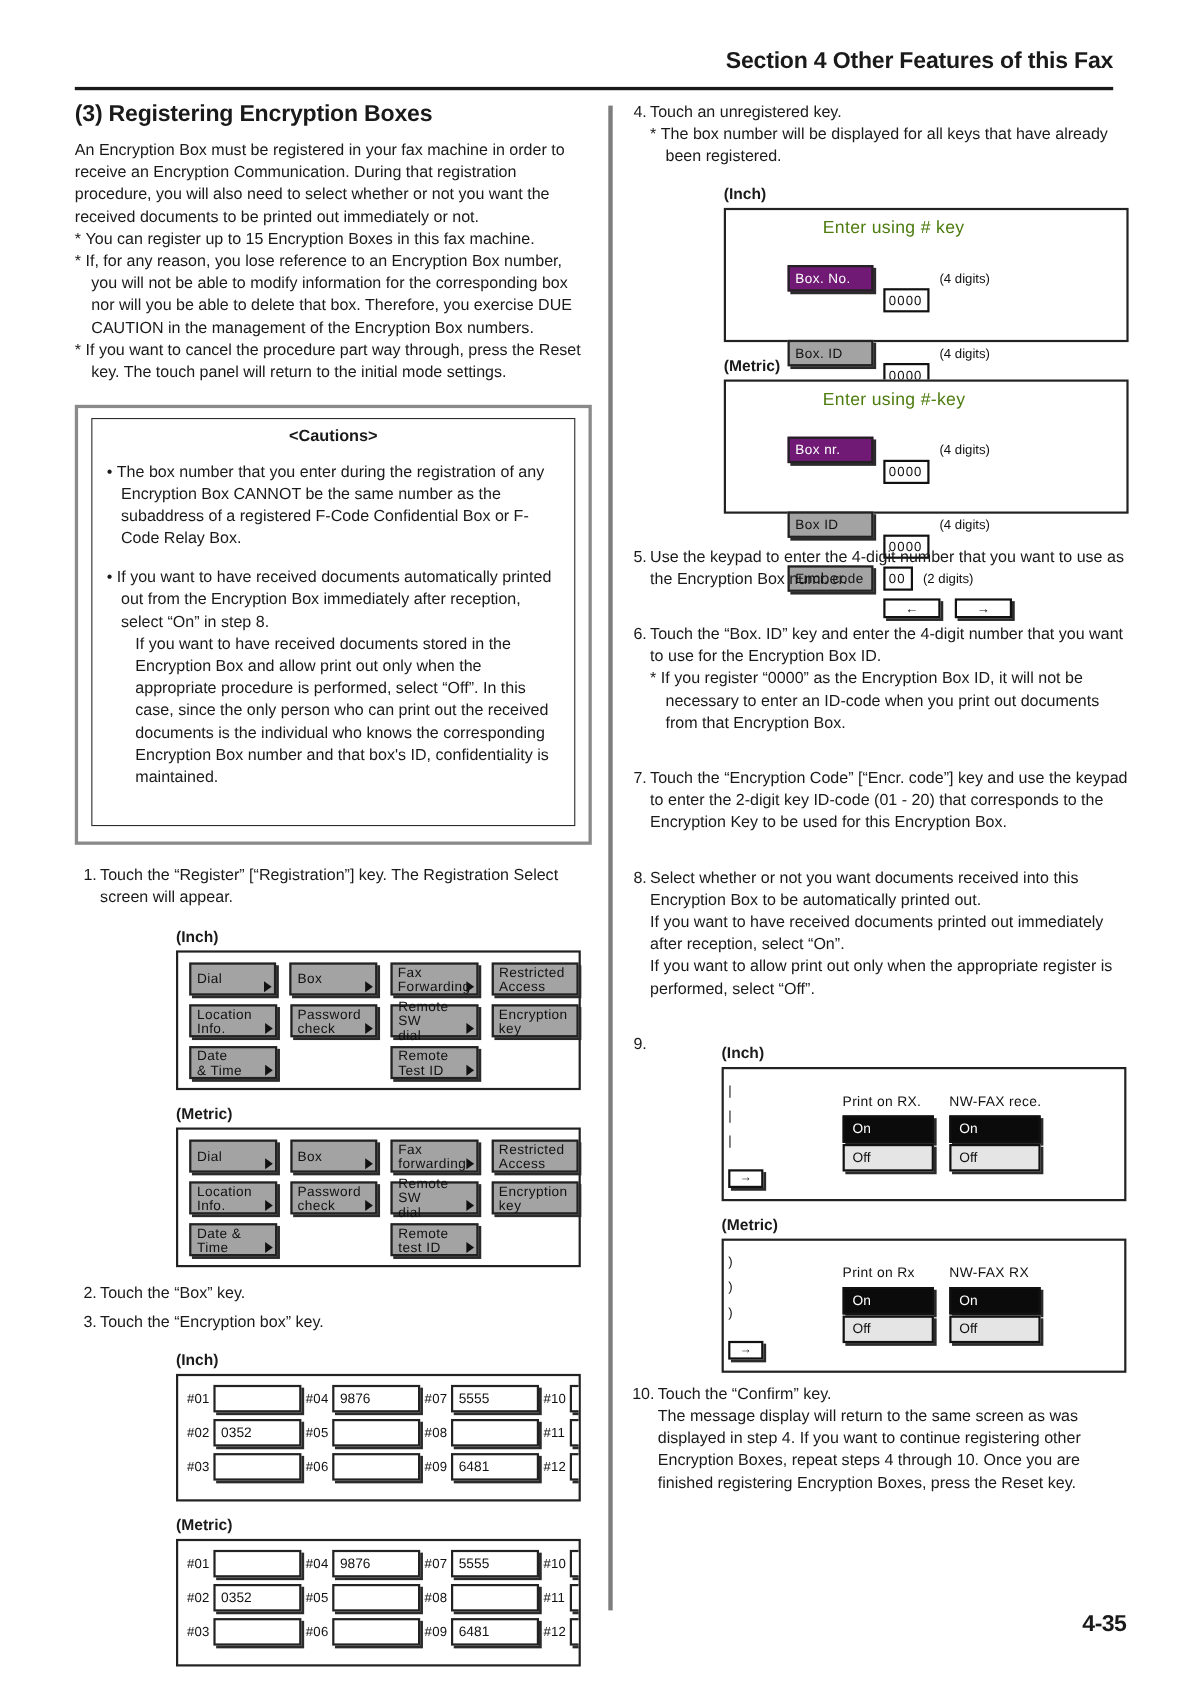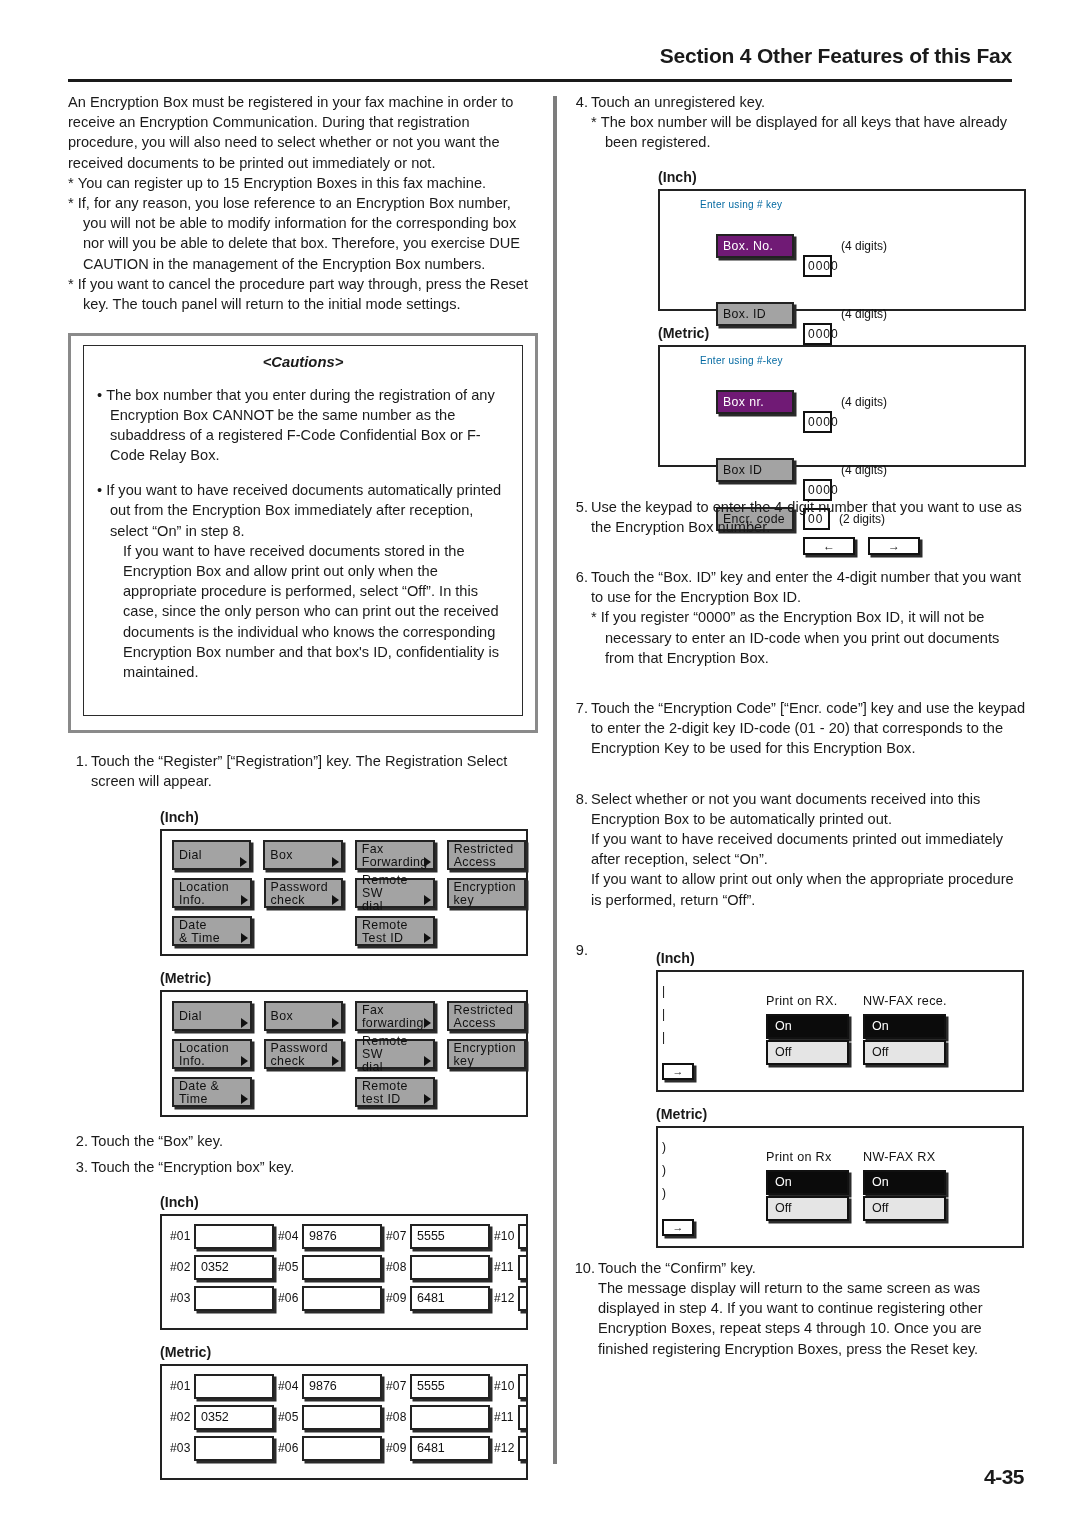--- a/index.html
+++ b/index.html
@@ -117,21 +117,20 @@
   }
   .cautions-inner {
     border: 1px solid #2b2b2b;
     padding: 8px 13px 18px 13px;
   }
   .cautions-title {
     text-align: center;
     font-size: 14.8px;
     font-weight: bold;
     margin-bottom: 3px;
-    font-style: italic;
   }
   .bullet {
     font-size: 14.6px;
     line-height: 20.2px;
     padding-left: 13px;
     text-indent: -13px;
   }
   .bullet .ind { padding-left: 13px; display: block; text-indent: 0; }
 
   
@@ -244,25 +243,25 @@
   }
 
   
   .lcd-enter {
     width: 368px;
     height: 122px;
     padding: 8px 0 0 0;
     position: relative;
   }
   .enter-title {
-    font-size: 10px;
+    font-size: 16px;
     letter-spacing: 0.3px;
-    margin-left: 40px;
+    margin-left: 88px;
     margin-bottom: 5px;
-    color: #0369a1;
+    color: #4d7c0f;
   }
   .enter-row {
     display: flex;
     align-items: center;
     margin-left: 56px;
     margin-bottom: 6px;
   }
   .enter-key {
     width: 78px;
     min-height: 24px;
@@ -281,21 +280,21 @@
     background: #fff;
     height: 22px;
     font-size: 12px;
     line-height: 18px;
     text-align: left;
     padding: 0 3px;
     margin-left: 9px;
     letter-spacing: 1px;
     color: #111;
   }
-  .enter-val.w4 { width: 29px; margin-top: 40px; }
+  .enter-val.w4 { width: 42px; margin-top: 40px; }
   .enter-val.w2 { width: 27px; }
   .enter-digits {
     font-size: 12px;
     margin-left: 9px;
     color: #111;
   }
   .enter-arrows {
     display: flex;
     gap: 13px;
     margin-left: 143px;
@@ -403,20 +402,21 @@
 
 <div class="page-header">
   <div class="header-title">Section 4 Other Features of this Fax</div>
   <div class="header-rule"></div>
 </div>
 
 <div class="col-divider"></div>
 
 <div class="col col-left">
 
+  <div class="sec-title">(3) Registering Encryption Boxes</div>
 
   <p class="para">An Encryption Box must be registered in your fax machine in order to receive an Encryption Communication. During that registration procedure, you will also need to select whether or not you want the received documents to be printed out immediately or not.</p>
 
   <div class="starlist">
     <p class="star-item">*&nbsp;<span>You can register up to 15 Encryption Boxes in this fax machine.</span></p>
     <p class="star-item">*&nbsp;<span>If, for any reason, you lose reference to an Encryption Box number, you will not be able to modify information for the corresponding box nor will you be able to delete that box. Therefore, you exercise DUE CAUTION in the management of the Encryption Box numbers.</span></p>
     <p class="star-item">*&nbsp;<span>If you want to cancel the procedure part way through, press the Reset key. The touch panel will return to the initial mode settings.</span></p>
   </div>
 
   <div class="cautions">
@@ -784,21 +784,21 @@
     <span class="num">7.</span>
     <span>Touch the “Encryption Code” [“Encr. code”] key and use the keypad to enter the 2-digit key ID-code (01 - 20) that corresponds to the Encryption Key to be used for this Encryption Box.</span>
   </div>
 
   <div class="sp30"></div>
 
   <div class="step">
     <span class="num">8.</span>
     <span>Select whether or not you want documents received into this Encryption Box to be automatically printed out.</span>
     <span style="display:block">If you want to have received documents printed out immediately after reception, select “On”.</span>
-    <span style="display:block">If you want to allow print out only when the appropriate procedure is performed, return “Off”.</span>
+    <span style="display:block">If you want to allow print out only when the appropriate register is performed, select “Off”.</span>
   </div>
 
   <div class="sp30"></div>
 
   <div class="step">
     <span class="num">9.</span>
   </div>
 
   <div class="fig" style="margin-left:88px;margin-top:10px;">
     <div class="fig-label">(Inch)</div>

